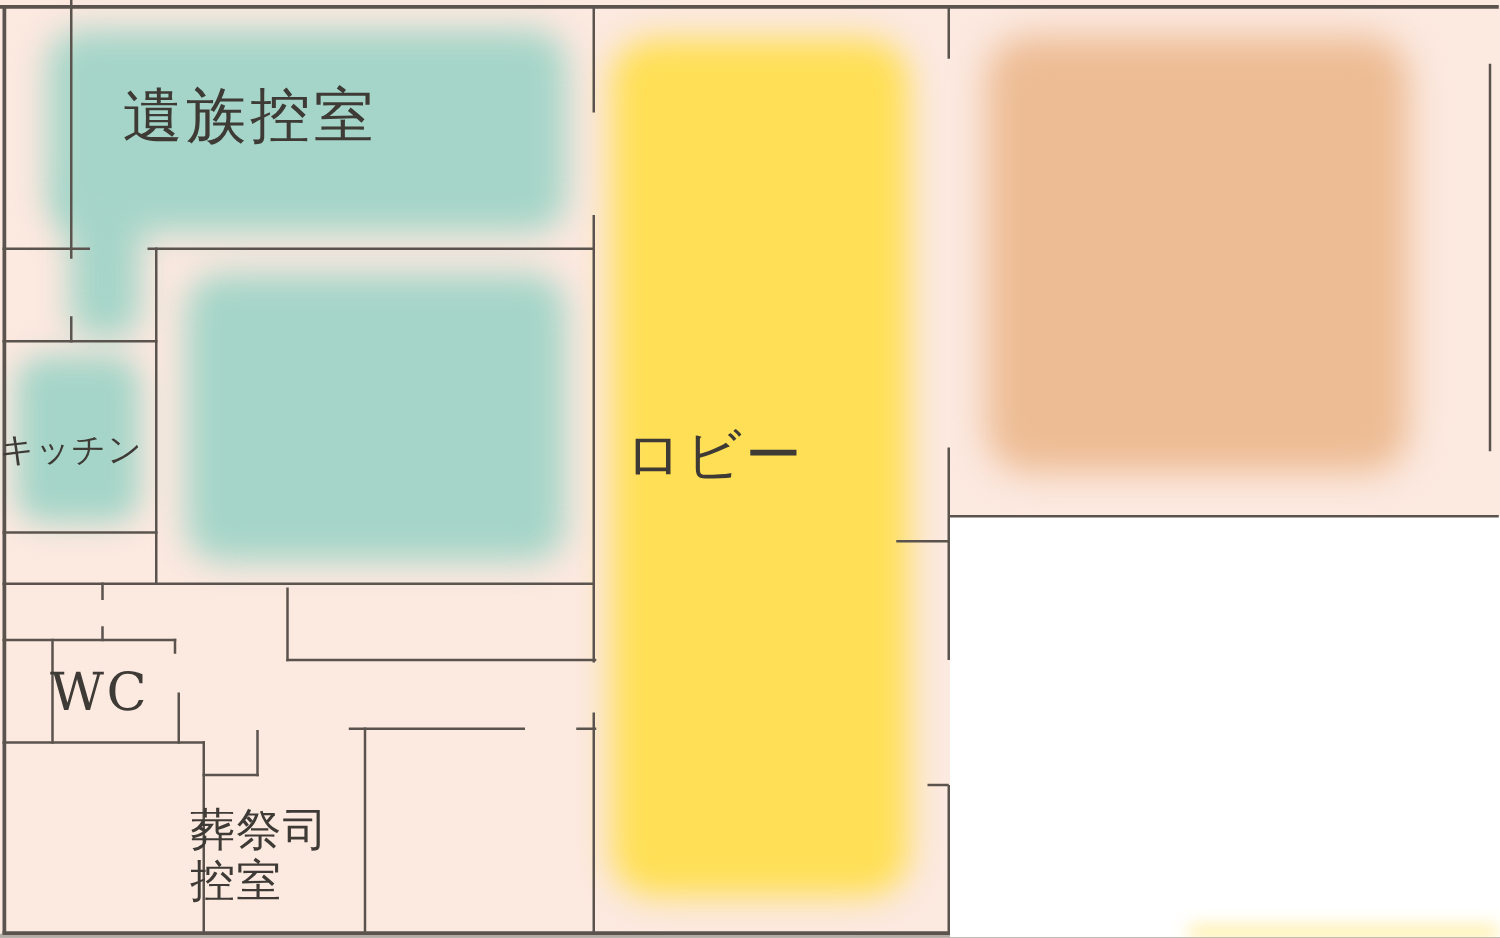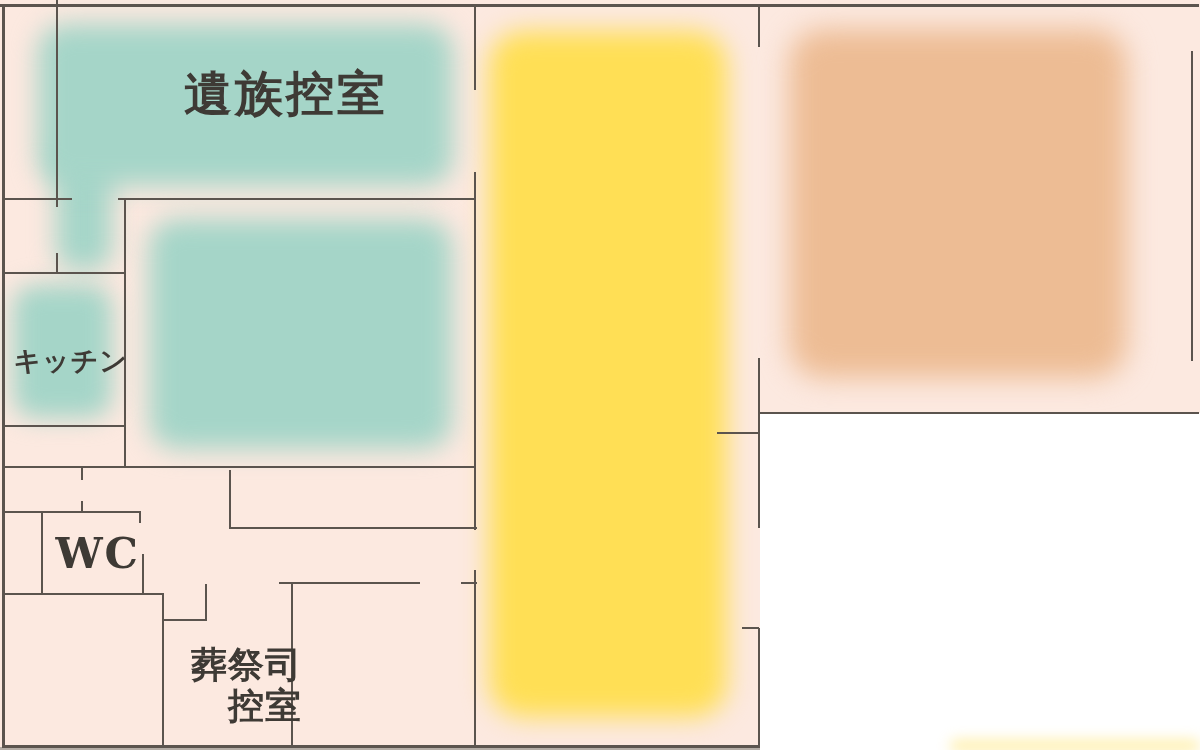--- a/index.html
+++ b/index.html
@@ -14,21 +14,21 @@
     font-family:"DejaVu Serif","Liberation Serif",serif;
   }
   .outside{position:absolute;left:760px;top:413px;width:440px;height:337px;
     background:var(--c-outside);z-index:1;}
   .blob{position:absolute;z-index:2;}
   .wall{position:absolute;background:var(--c-wall);z-index:3;}
   .bottom-strip{position:absolute;left:0;top:747px;width:760px;height:3px;
     background:var(--c-strip);z-index:3;}
   .room-label{
     position:absolute;z-index:4;color:var(--c-text);
-    text-align:right;line-height:1.1;white-space:nowrap;font-weight:bold;
+    text-align:left;line-height:1.1;white-space:nowrap;
   }
   .lbl-izoku    {left:98px;  top:67px;  width:290px; font-size:48px; letter-spacing:3px;}
   .lbl-kaishoku {left:150px; top:300px; width:300px; font-size:48px; letter-spacing:4px;}
   .lbl-kitchen  {left:0px;   top:346px; width:128px; font-size:27px; letter-spacing:1px;}
   .lbl-wc       {left:40px;  top:531px; width:100px; font-size:42px; letter-spacing:2px;}
   .lbl-sousaishi{left:152px; top:644px; width:150px; font-size:36px; letter-spacing:1px; line-height:1.15; white-space:normal;}
   .lbl-lobby    {left:500px; top:339px; width:244px; font-size:45px; letter-spacing:2px;}
   .lbl-hall     {left:850px; top:183px; width:254px; font-size:44px; letter-spacing:3px;}
 </style>
 </head>
@@ -81,13 +81,14 @@
     <div class="wall" style="left: 758px; top: 628px; width: 2px; height: 119px;"></div>
     <div class="wall" style="left: 717px; top: 432px; width: 42px; height: 2px;"></div>
     <div class="wall" style="left: 742px; top: 627px; width: 17px; height: 2px;"></div>
     <div class="room-label lbl-izoku">遺族控室</div>
     <div class="room-label lbl-kitchen">キッチン</div>
     <div class="room-label lbl-wc">WC</div>
     <div class="room-label lbl-sousaishi">
     <span>葬祭司</span><br>
     <span>控室</span>
   </div>
+    <div class="room-label lbl-lobby">ロビー</div>
   </div>
 
 </body></html>

